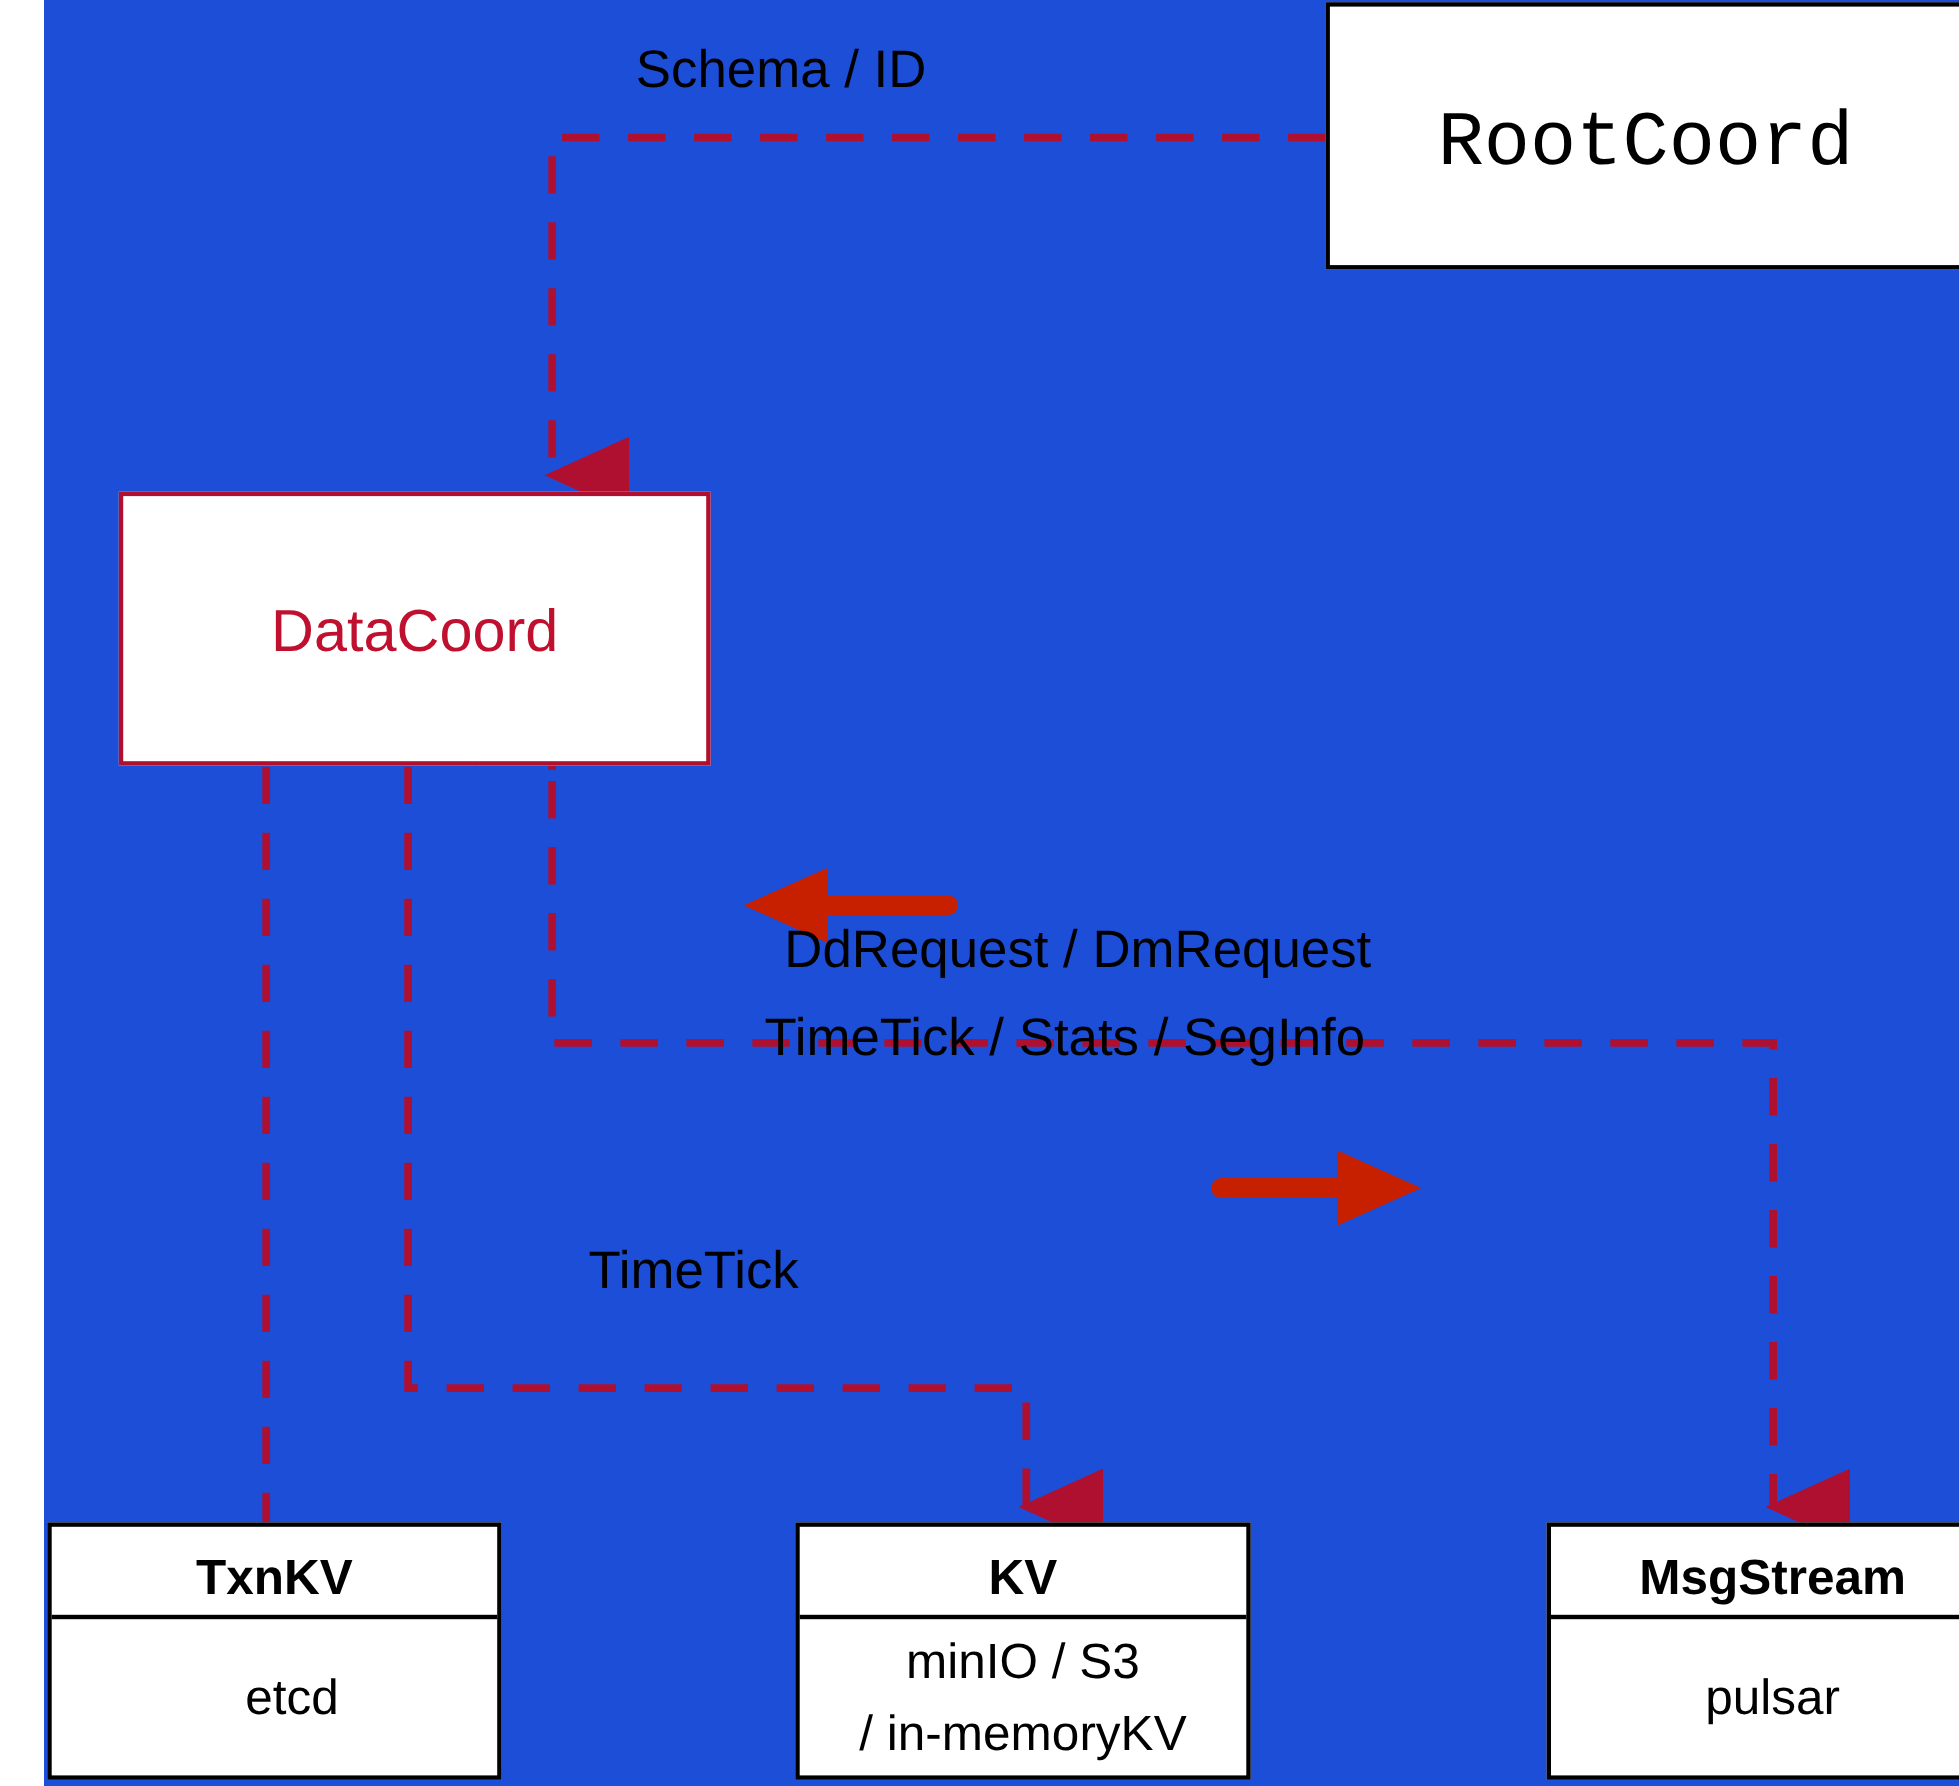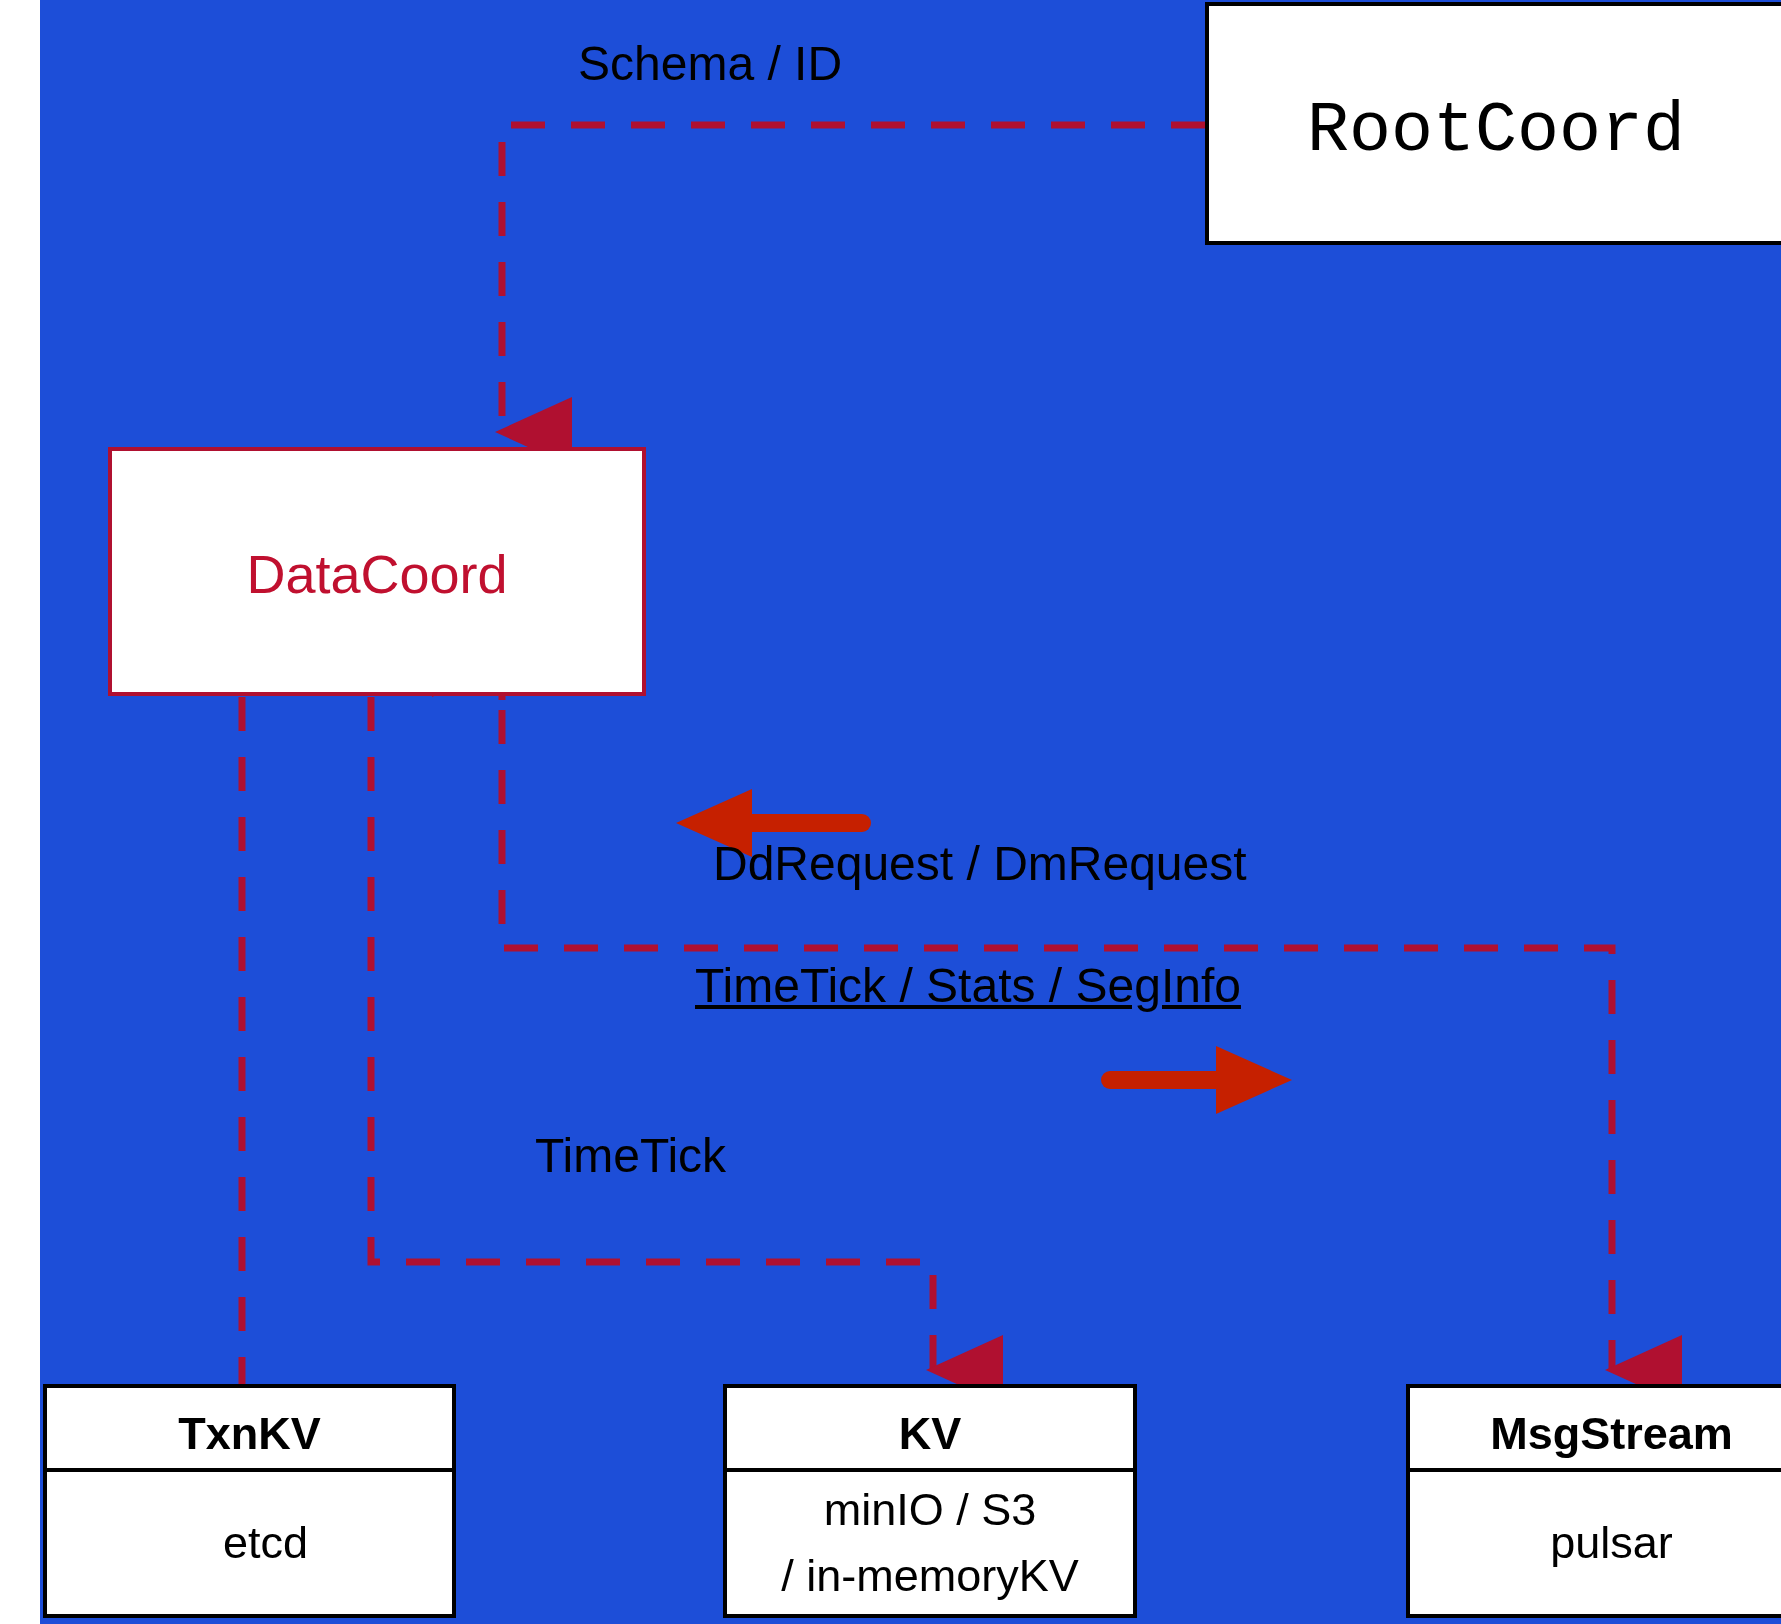--- a/index.html
+++ b/index.html
@@ -71,21 +71,21 @@
     <g>
       <line x1="1070" y1="1080" x2="1190" y2="1080" stroke="#C62000" stroke-width="18" stroke-linecap="round"></line>
       <path d="M1252,1080 L1176,1046 L1176,1114 Z" fill="#C62000"></path>
     </g>
   </svg>
 
   <div class="edge-label" style="left:538px;top:40px;">Schema / ID</div>
 
   <div class="edge-label" style="left:673px;top:840px;">DdRequest / DmRequest</div>
 
-  <div class="edge-label" style="left:655px;top:962px;text-decoration:underline;">TimeTick / Stats / SegInfo</div>
+  <div class="edge-label" style="left:655px;top:920px;">TimeTick / Stats / SegInfo</div>
 
   <div class="edge-label" style="left:495px;top:1132px;">TimeTick</div>
 
   <div class="node black" style="left:1165px;top:2px;width:582px;height:243px;">
     <div class="node-label title-black" style="top:86px;">RootCoord</div>
   </div>
 
   <div class="node red" style="left:68px;top:447px;width:538px;height:249px;">
     <div class="node-label title-red" style="top:92px;">DataCoord</div>
   </div>

